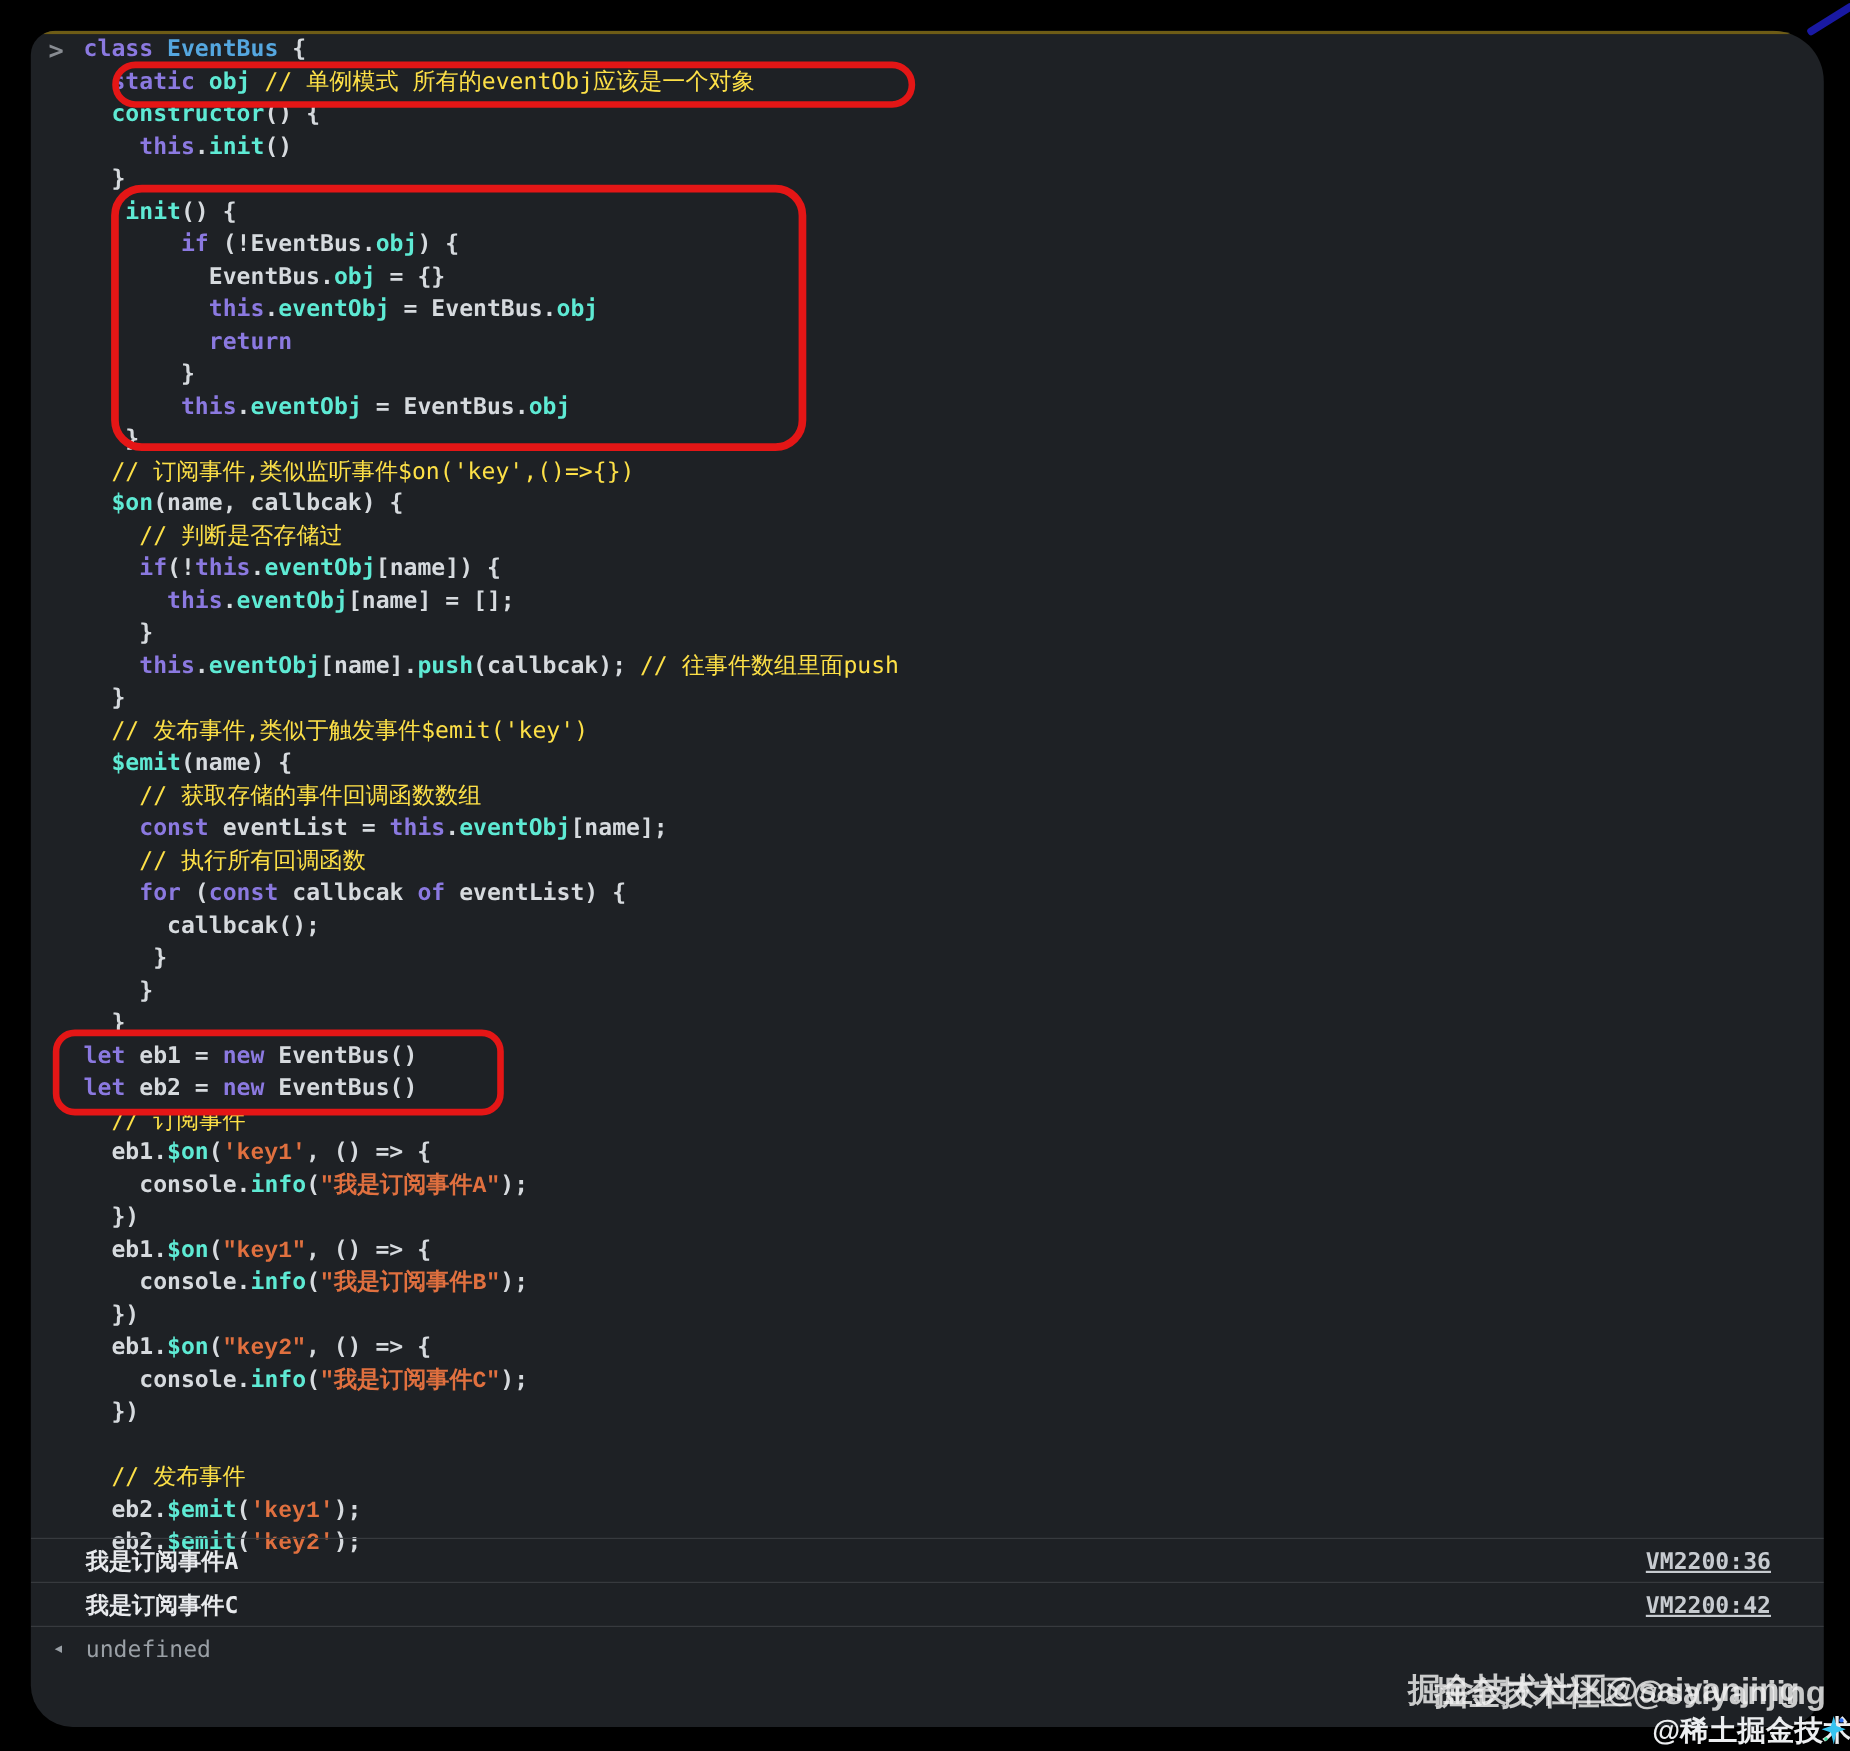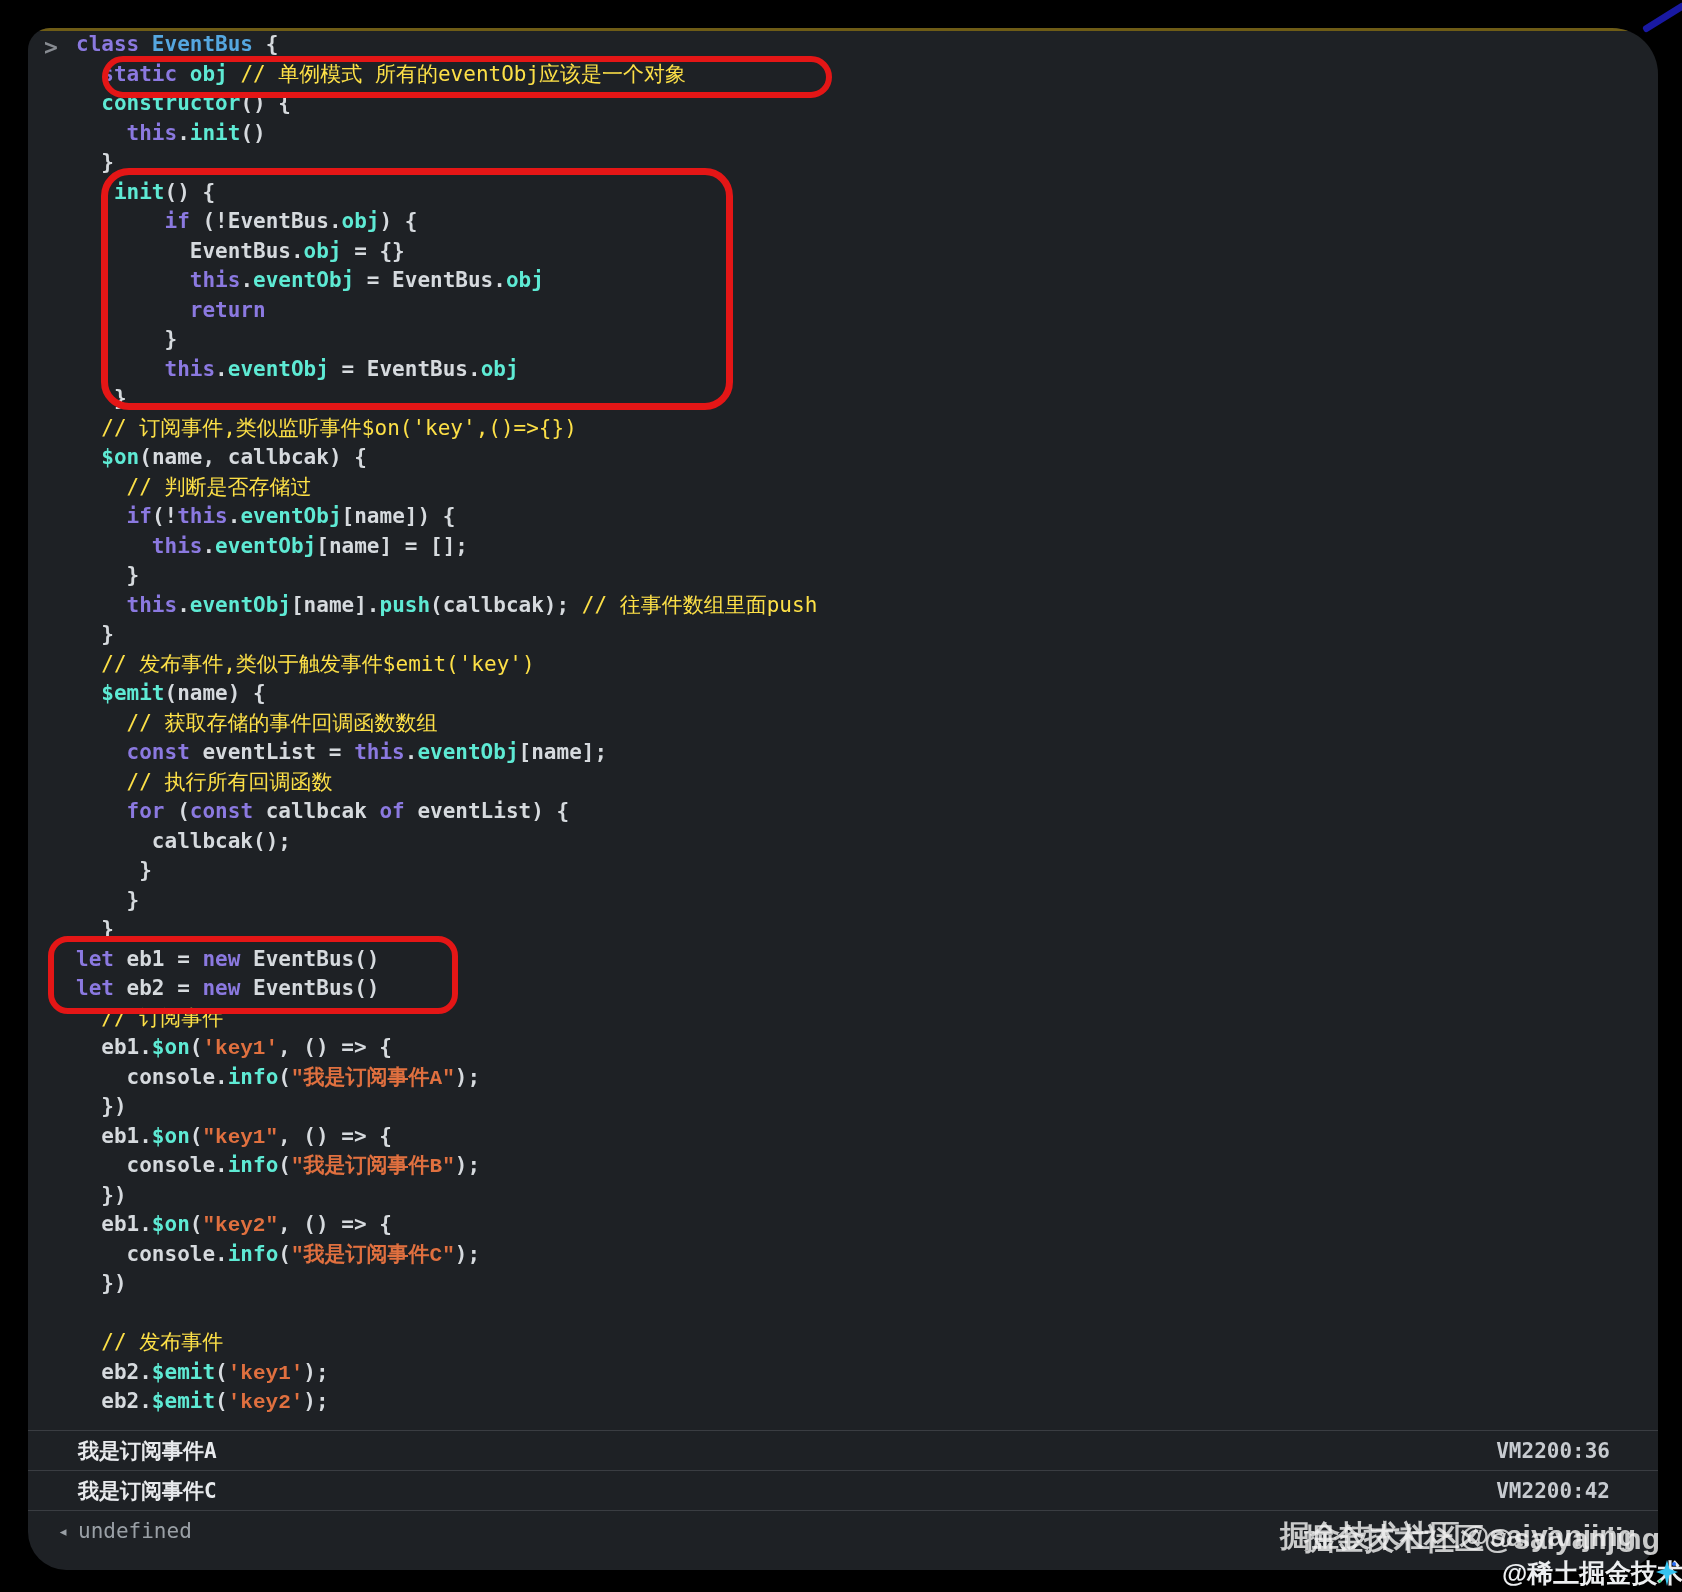--- a/index.html
+++ b/index.html
@@ -17,25 +17,25 @@
           font-family:"DejaVu Sans Mono", monospace; font-size:21px; line-height:29.5px;
           font-weight:bold; color:#dadee3; }
   .code-line { height:29.5px; }
   .tk-pl  { color:#d6dade; }
   .tk-kw  { color:#8b79e0; }
   .tk-fn  { color:#5eead4; }
   .tk-cls { color:#55a7e0; }
   .tk-str { color:#e0703f;font-family:Liberation Mono, monospace; }
   .tk-com { color:#fde047; font-weight:normal; }
 
-  .rows { position:absolute; left:0; right:0; top:1402px;text-align:center; }
+  .rows { position:absolute; left:0; right:0; top:1370px; }
   .crow { height:40px; border-top:1px solid #3a3d42; display:flex; align-items:center;
           justify-content:space-between; padding:0 48px 0 50px;
           font-size:21px; font-weight:bold; color:#e8eaed; }
-  .vmlink { color:#c7cbd0; font-weight:bold; cursor:pointer; }
+  .vmlink { color:#c7cbd0; text-decoration:underline; font-weight:bold; cursor:pointer; }
   .crow.ret { justify-content:flex-start; padding-left:20px; color:#9aa0a6; font-weight:normal; }
   .crow.ret .arrow { width:30px; font-size:17px; color:#9aa0a6; }
   .crow.ret .ctext { color:#9aa0a6; }
 
   .anno { position:absolute; border:6px solid #e41616; border-radius:22px;
           pointer-events:none; z-index:6; }
   .anno-static { left:102px; top:56px;  width:730px; height:42px; border-radius:21px; }
   .anno-init   { left:101px; top:168px; width:632px; height:242px; border-width:7px; border-radius:28px; }
   .anno-let    { left:48px;  top:936px; width:410px; height:78px;  border-radius:20px; }
 

